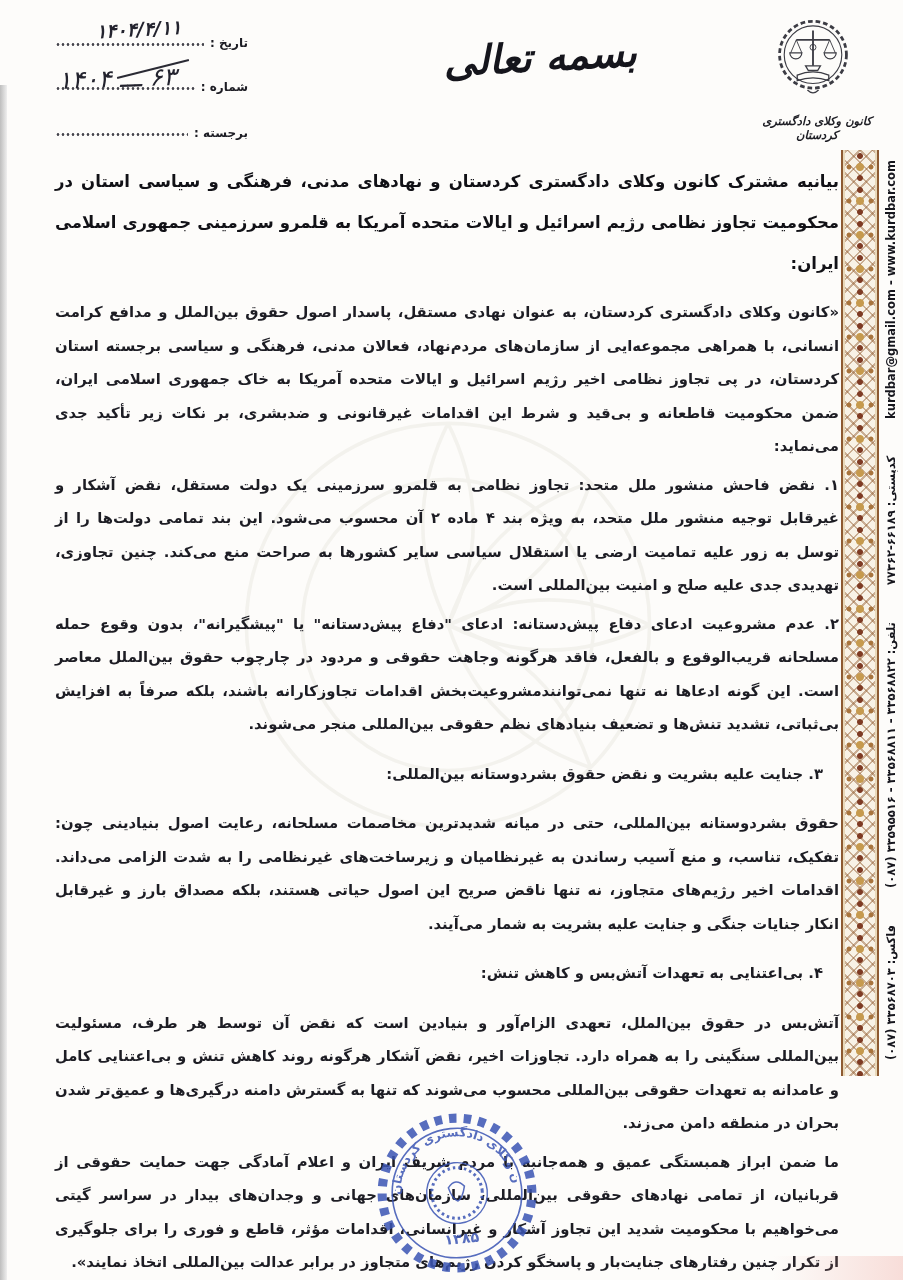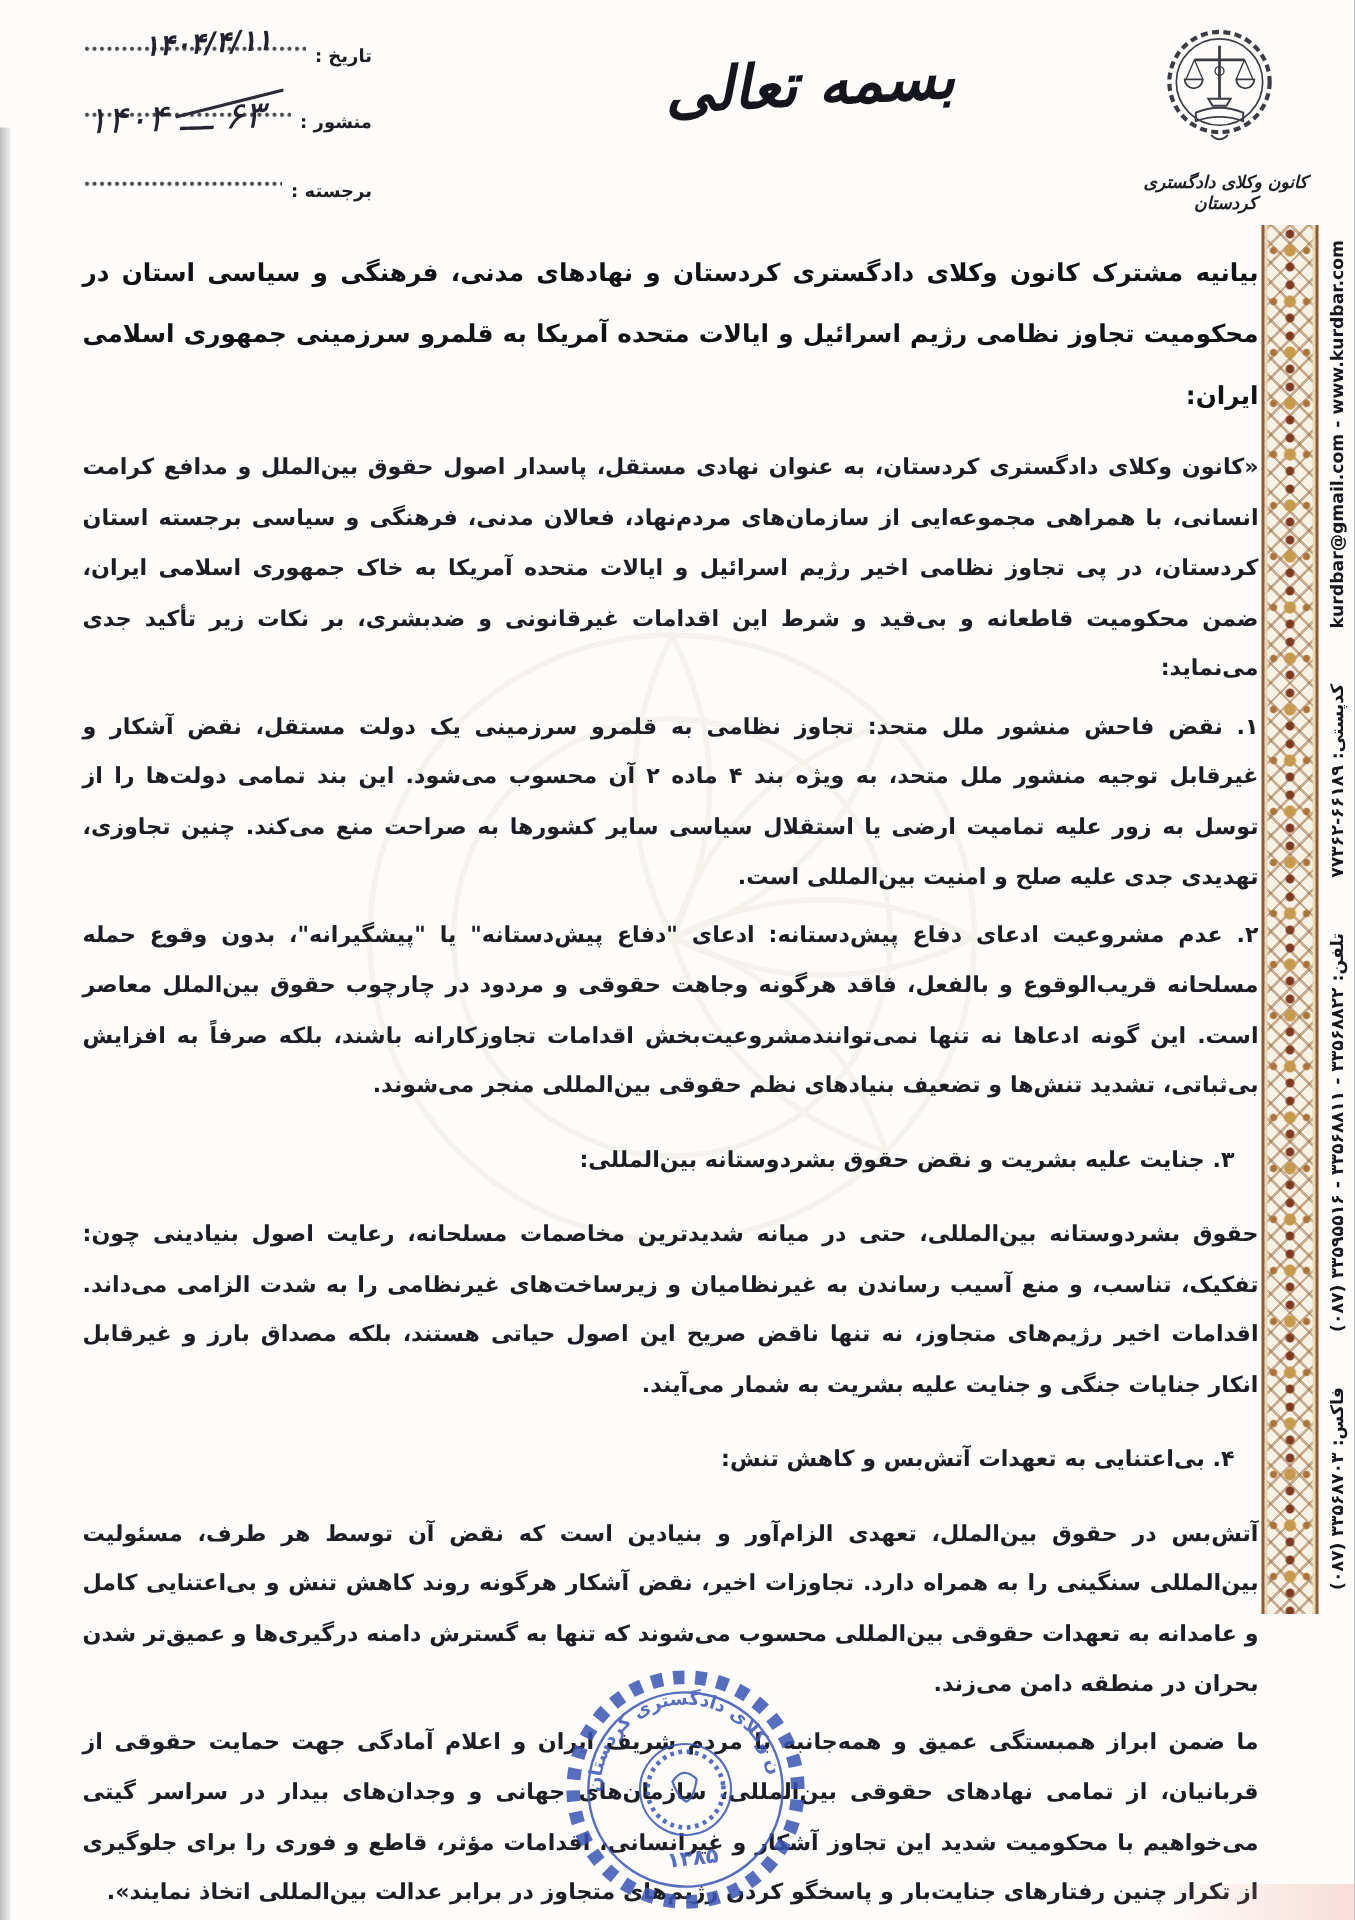--- a/index.html
+++ b/index.html
@@ -6,21 +6,21 @@
   .page{position:relative;width:903px;height:1280px;margin:0 auto;background:#fdfcfa;
         overflow:hidden;font-family:"DejaVu Sans",sans-serif;color:#1d1d24;}
   
   .edge-left{position:absolute;left:0;top:85px;width:7px;height:1195px;
              background:linear-gradient(90deg,#b3b3b3,#ededed);opacity:.85;}
   .smear{position:absolute;right:0;bottom:0;width:130px;height:24px;
          background:linear-gradient(90deg,rgba(240,160,150,0),rgba(235,150,140,.30));}
   
   .fields{position:absolute;left:52px;top:30px;width:196px;direction:rtl;
           font-size:12px;font-weight:700;}
-  .field-row{display:flex;align-items:flex-start;height:20px;}
+  .field-row{display:flex;align-items:flex-end;height:20px;}
   .row-gap-a{margin-bottom:24px;} .row-gap-b{margin-bottom:26px;}
   .flabel{white-space:nowrap;}
   .dots{flex:1;height:5px;margin:0 6px 3px 4px;
         background-image:radial-gradient(circle 1px at 2px 2.5px,#44444c 1px,rgba(0,0,0,0) 1.7px);
         background-size:5px 5px;background-repeat:repeat-x;}
   .hand{position:absolute;font-style:italic;color:#23232e;}
   .hand-date{left:96px;top:18px;font-size:19px;font-weight:700;transform:rotate(-3deg);direction:ltr;}
   .flourish{position:absolute;left:116px;top:68px;width:74px;border-top:2px solid #2a2a34;
             transform:rotate(-14deg);}
   .hand-no{left:58px;top:64px;font-size:25px;font-weight:400;transform:rotate(-2deg);
@@ -72,21 +72,21 @@
 <div class="page">
 
   <div class="edge-left"></div>
 
   <div class="fields">
     <div class="field-row row-gap-a">
       <span class="flabel">تاریخ :</span>
       <span class="dots"></span>
     </div>
     <div class="field-row row-gap-b">
-      <span class="flabel">منشور :</span>
+      <span class="flabel">شماره :</span>
       <span class="dots"></span>
     </div>
     <div class="field-row">
       <span class="flabel">برجسته :</span>
       <span class="dots"></span>
     </div>
   </div>
   <div class="hand hand-date">۱۴۰۴/۴/۱۱</div>
   <div class="flourish"></div>
   <div class="hand hand-no">۶۳ ـــ ۱۴۰۴</div>

